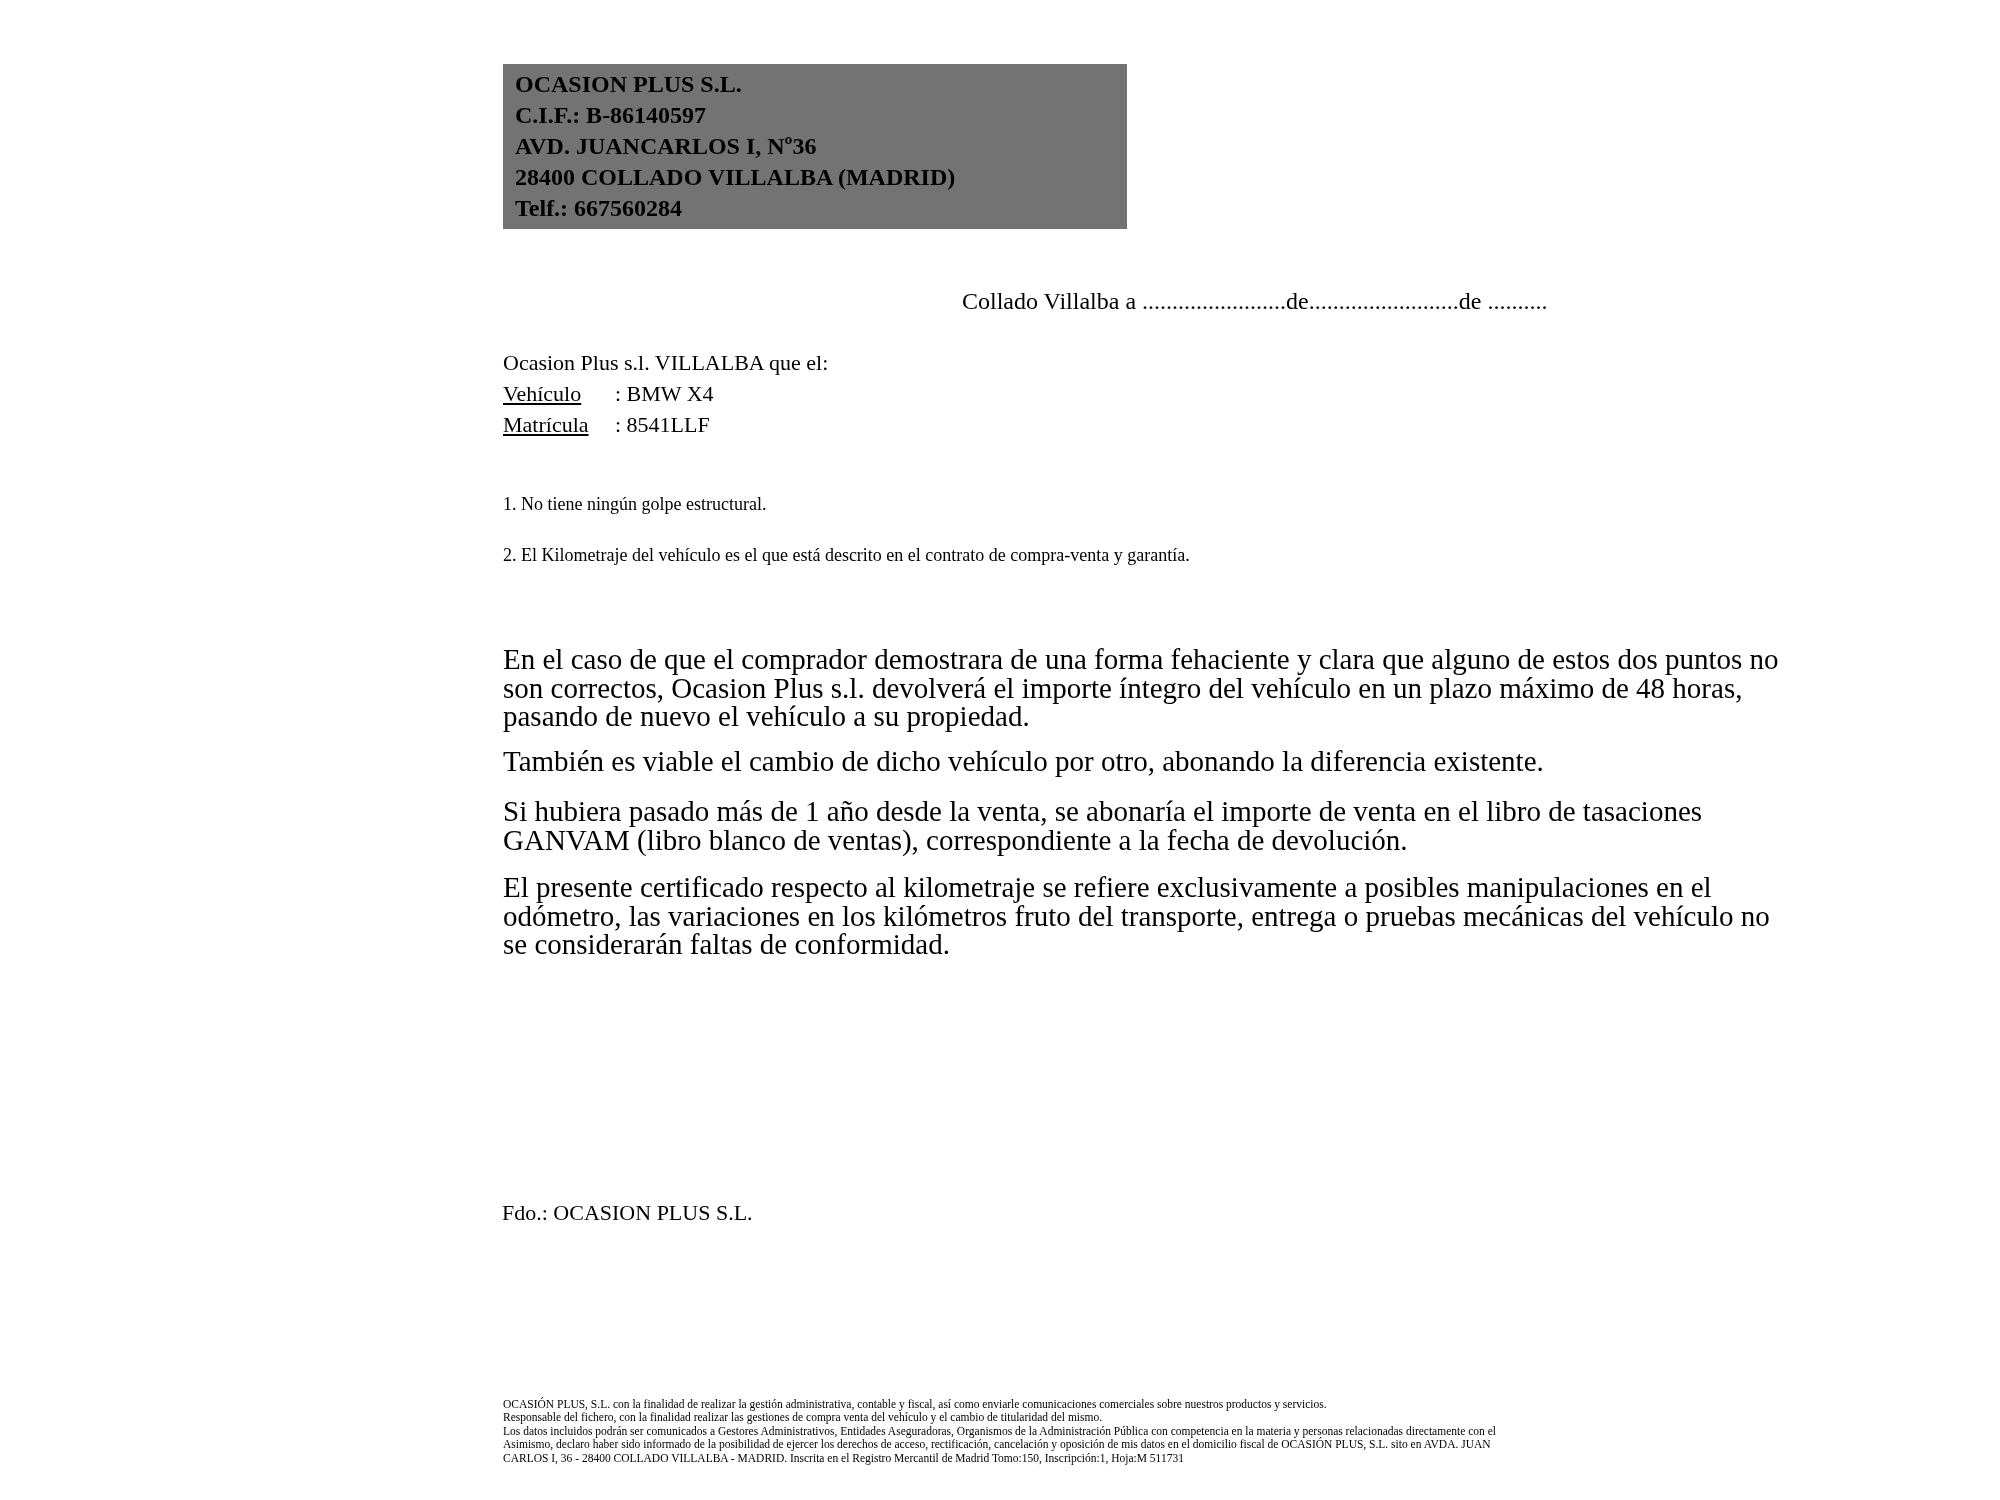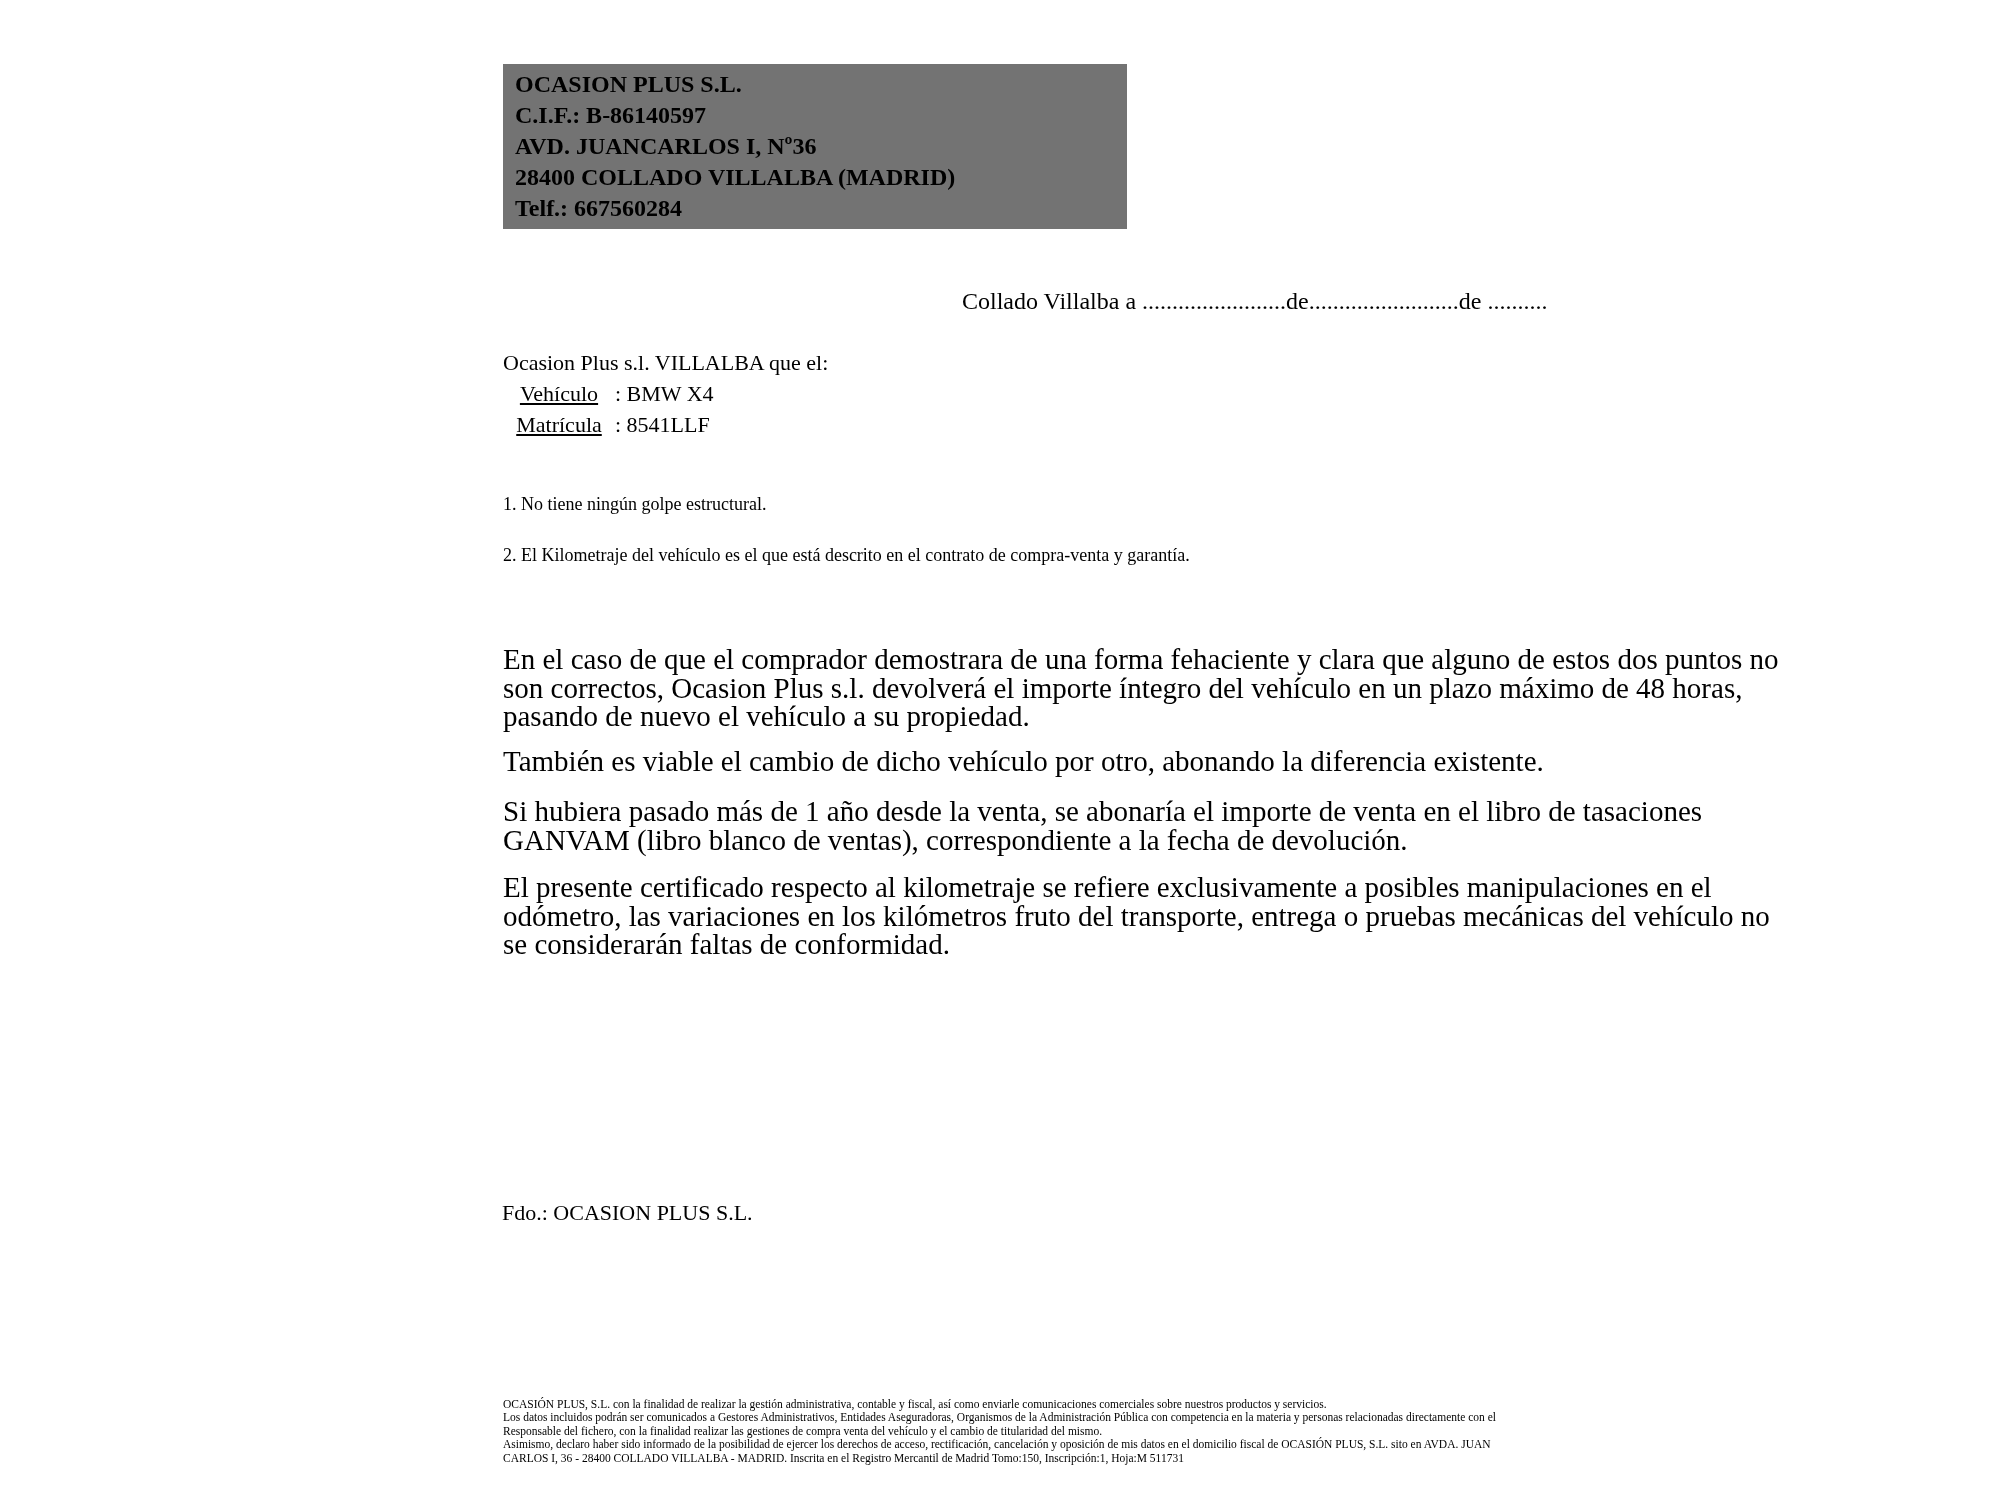--- a/index.html
+++ b/index.html
@@ -32,21 +32,21 @@
     white-space: nowrap;
   }
 
   .certifica {
     left: 503px;
     top: 347px;
     font-size: 22px;
     line-height: 31px;
   }
   .field-row { white-space: nowrap; }
-  .field-label-wrap { display: inline-block; min-width: 112px; text-align: center; }
+  .field-label-wrap { display: inline-block; min-width: 112px; }
   .field-label { text-decoration: underline; }
 
   .clause {
     left: 503px;
     font-size: 18px;
     white-space: nowrap;
   }
   .clause-1 { top: 494px; }
   .clause-2 { top: 545px; }
 
@@ -117,17 +117,17 @@
 <div class="abs para para-4">
     <div>El presente certificado respecto al kilometraje se refiere exclusivamente a posibles manipulaciones en el</div>
     <div>odómetro, las variaciones en los kilómetros fruto del transporte, entrega o pruebas mecánicas del vehículo no</div>
     <div>se considerarán faltas de conformidad.</div>
   </div>
 
 <div class="abs signature">Fdo.: OCASION PLUS S.L.</div>
 
 <div class="abs legal">
     <div>OCASIÓN PLUS, S.L. con la finalidad de realizar la gestión administrativa, contable y fiscal, así como enviarle comunicaciones comerciales sobre nuestros productos y servicios.</div>
+    <div>Responsable del fichero, con la finalidad realizar las gestiones de compra venta del vehículo y el cambio de titularidad del mismo.</div>
     <div>Los datos incluidos podrán ser comunicados a Gestores Administrativos, Entidades Aseguradoras, Organismos de la Administración Pública con competencia en la materia y personas relacionadas directamente con el</div>
-    <div>Responsable del fichero, con la finalidad realizar las gestiones de compra venta del vehículo y el cambio de titularidad del mismo.</div>
     <div>Asimismo, declaro haber sido informado de la posibilidad de ejercer los derechos de acceso, rectificación, cancelación y oposición de mis datos en el domicilio fiscal de OCASIÓN PLUS, S.L. sito en AVDA. JUAN</div>
     <div>CARLOS I, 36 - 28400 COLLADO VILLALBA - MADRID. Inscrita en el Registro Mercantil de Madrid Tomo:150, Inscripción:1, Hoja:M 511731</div>
   </div>
 
 </body></html>

